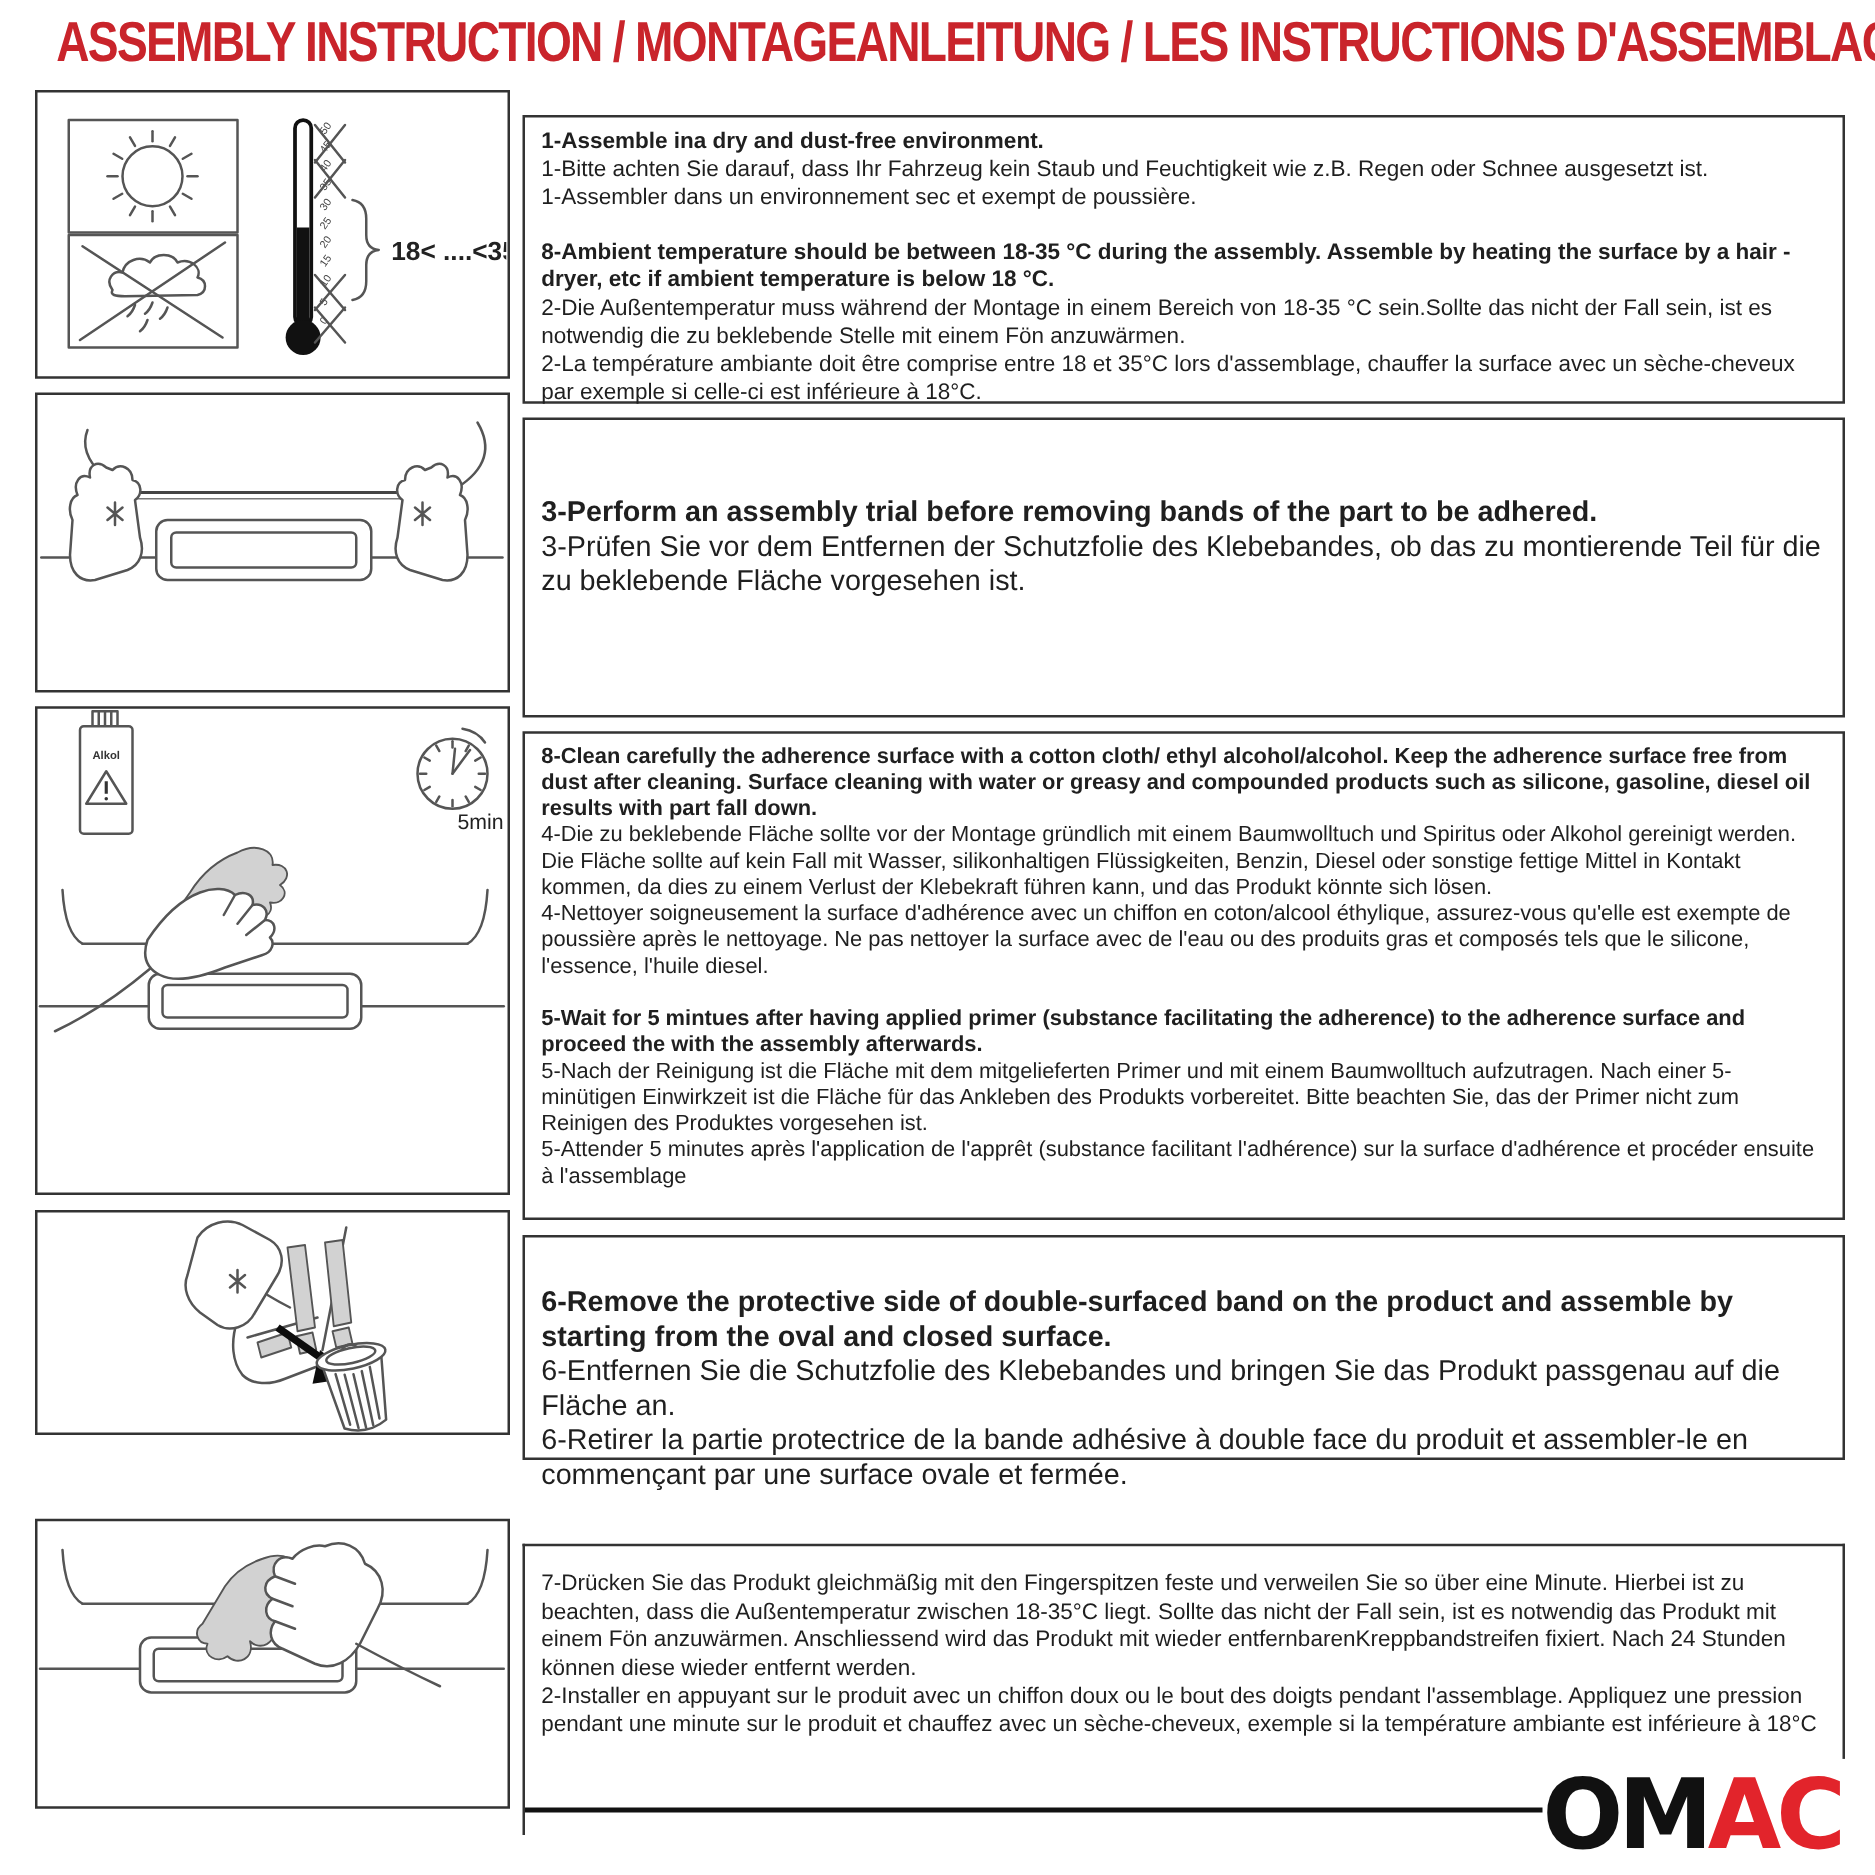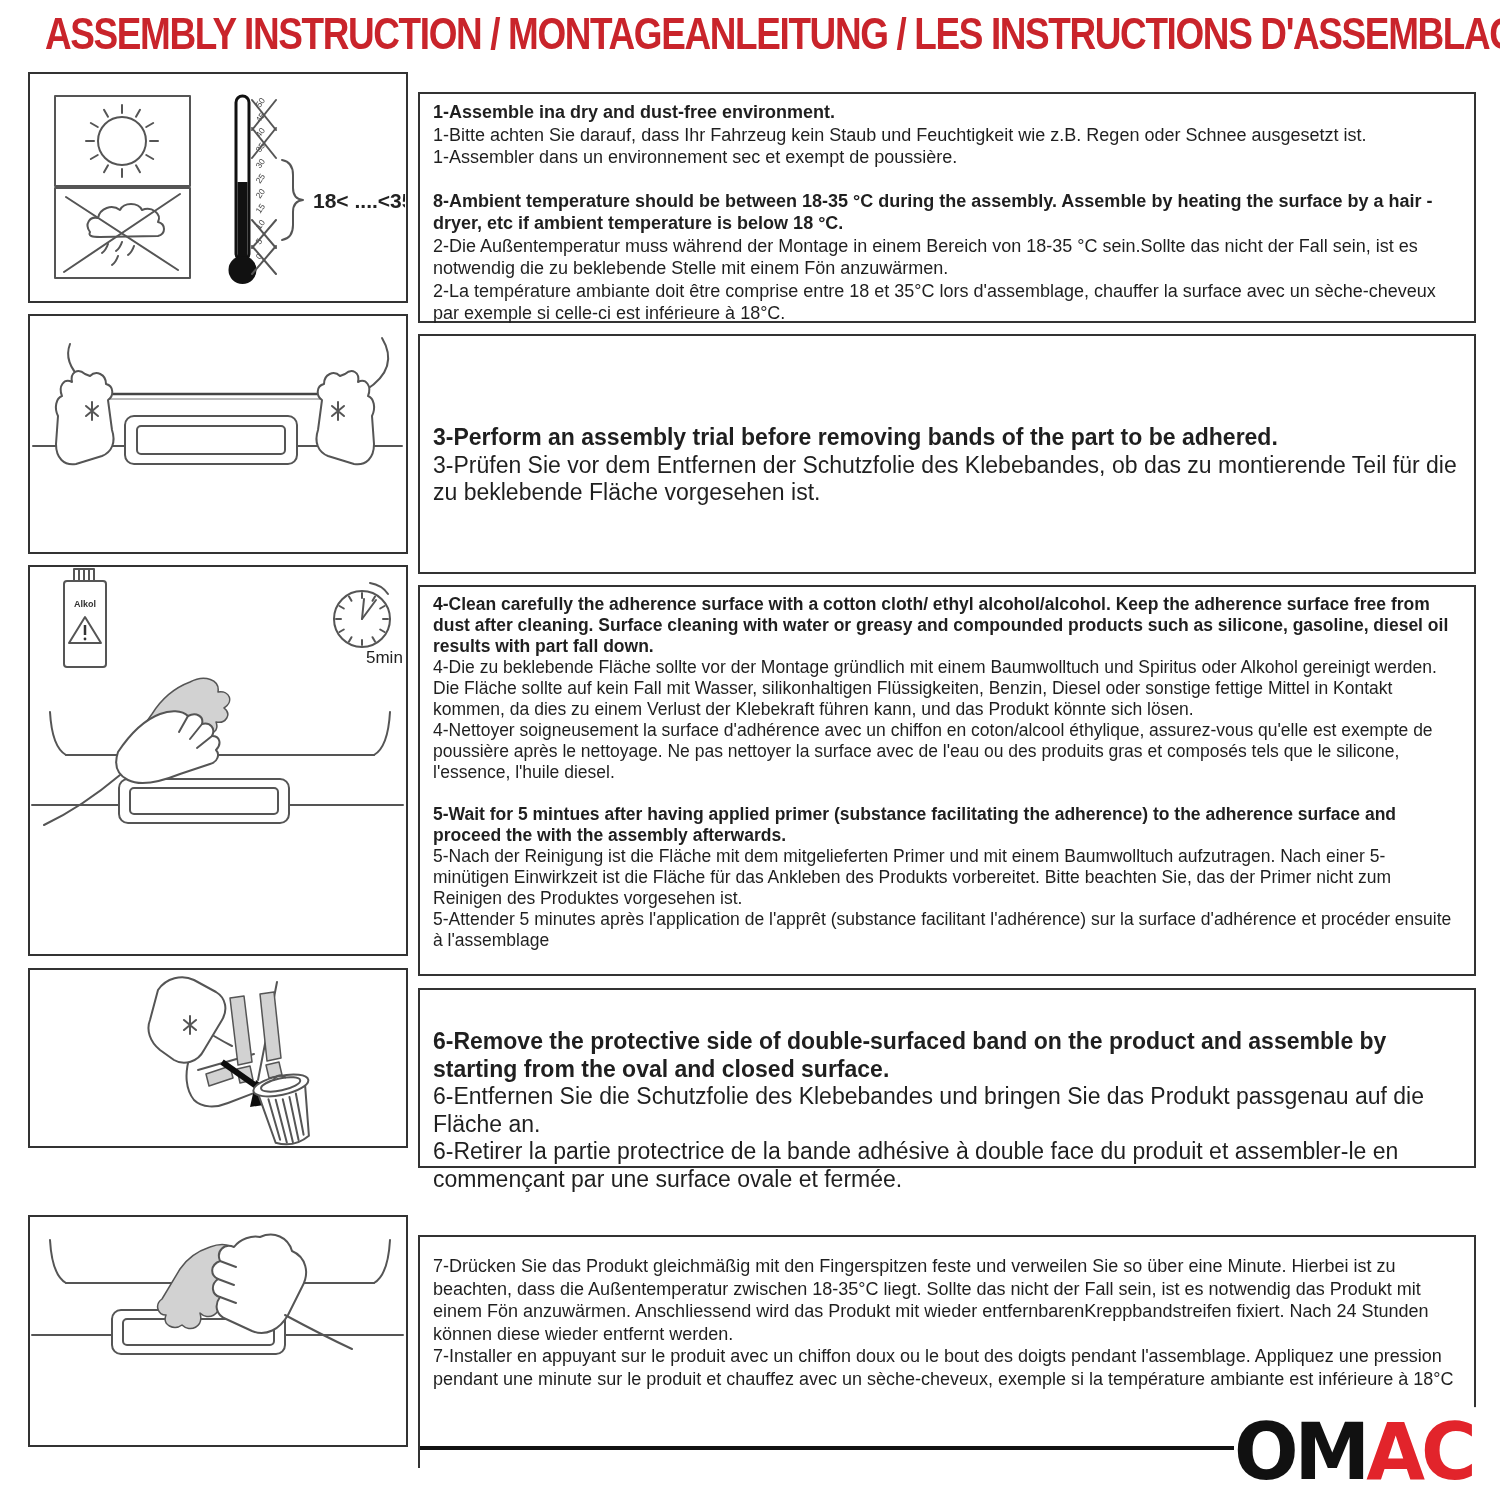--- a/index.html
+++ b/index.html
@@ -14,21 +14,21 @@
   .r2{top:314px;height:240px;}
   .r3{top:565px;height:391px;}
   .r4{top:968px;height:180px;}
   .r5l{top:1215px;height:232px;}
   .r5r{top:1215px;height:233px;border-bottom:none;}
   .tb{padding:7px 13px;margin-top:20px;}
   .tb p{margin:0;}
   .small p{font-size:18px;line-height:22.5px;}
   .dense p{font-size:17.5px;line-height:21px;}
   .big p{font-size:23px;line-height:27.5px;}
-  .pad2{padding-top:88px;}
+  .pad2{padding-top:60px;}
   .pad4{padding-top:38px;}
   .pad5{padding-top:18px;}
   .b{font-weight:700;}
   .g{margin-top:21px !important;}
   .brand-rule{position:absolute;left:420px;top:1446px;width:816px;height:4px;background:#121212;}
   .logo{position:absolute;left:1234px;top:1408px;width:244px;height:88px;background:#fff;
         display:flex;align-items:center;justify-content:flex-start;
         font-family:"DejaVu Sans",sans-serif;font-weight:800;font-size:76px;letter-spacing:-4px;
         transform:scale(1,1.02);line-height:1;}
   .logo .om{color:#111111;}
@@ -195,21 +195,21 @@
       <g>
         <path class="gray" d="M160 115 C175 107 190 113 188 125 C200 123 204 135 194 141 C202 147 196 157 186 155 C190 165 178 171 170 165 C176 179 164 187 156 179 C160 193 146 199 138 191 C142 203 130 211 122 203 C114 211 102 205 106 195 C98 197 92 189 98 181 L122 147 C132 131 144 121 160 115 Z"></path>
         <path class="skw" d="M88 185 C100 167 114 153 130 147 C140 143 152 143 158 149 C166 145 174 149 172 157 C180 155 186 161 182 169 C190 169 192 177 186 183 C190 187 188 195 180 197 L150 207 C130 215 110 219 98 213 C86 207 84 197 88 185 Z"></path>
         <path class="sk" stroke-width="1.3" d="M158 149 L149 165 M172 157 L160 172 M182 169 L167 181"></path>
         <path class="sk" stroke-width="1.5" d="M14 258 Q52 240 90 208"></path>
       </g>
     </svg>
   </div>
 
   <div class="box rbox r3 tb dense">
-    <p class="b">4-Clean carefully the adherence surface with a cotton cloth/ ethyl alcohol/alcohol. Keep the adherence surface free from dust after cleaning. Surface cleaning with water or greasy and compounded products such as silicone, gasoline, diesel oil results with part fall down.</p>
+    <p class="b">8-Clean carefully the adherence surface with a cotton cloth/ ethyl alcohol/alcohol. Keep the adherence surface free from dust after cleaning. Surface cleaning with water or greasy and compounded products such as silicone, gasoline, diesel oil results with part fall down.</p>
     <p>4-Die zu beklebende Fläche sollte vor der Montage gründlich mit einem Baumwolltuch und Spiritus oder Alkohol gereinigt werden. Die Fläche sollte auf kein Fall mit Wasser, silikonhaltigen Flüssigkeiten, Benzin, Diesel oder sonstige fettige Mittel in Kontakt kommen, da dies zu einem Verlust der Klebekraft führen kann, und das Produkt könnte sich lösen.</p>
     <p>4-Nettoyer soigneusement la surface d'adhérence avec un chiffon en coton/alcool éthylique, assurez-vous qu'elle est exempte de poussière après le nettoyage. Ne pas nettoyer la surface avec de l'eau ou des produits gras et composés tels que le silicone, l'essence, l'huile diesel.</p>
     <p class="b g">5-Wait for 5 mintues after having applied primer (substance facilitating the adherence) to the adherence surface and proceed the with the assembly afterwards.</p>
     <p>5-Nach der Reinigung ist die Fläche mit dem mitgelieferten Primer und mit einem Baumwolltuch aufzutragen. Nach einer 5-minütigen Einwirkzeit ist die Fläche für das Ankleben des Produkts vorbereitet. Bitte beachten Sie, das der Primer nicht zum Reinigen des Produktes vorgesehen ist.</p>
     <p>5-Attender 5 minutes après l'application de l'apprêt (substance facilitant l'adhérence) sur la surface d'adhérence et procéder ensuite à l'assemblage</p>
   </div>
 
   <div class="box lbox r4">
     <svg viewBox="0 0 375 222" width="375" height="222">
       <g>
@@ -270,21 +270,21 @@
         <path class="gray" d="M180 30 C196 24 210 30 206 42 C218 40 224 52 214 58 C222 66 214 76 204 72 C210 84 196 92 188 84 C192 98 178 104 170 96 C174 110 160 116 152 108 C144 114 132 108 136 98 C128 98 124 88 132 82 L150 52 C158 40 168 34 180 30 Z"></path>
         <path class="skw" d="M230 20 C244 14 258 20 262 34 C276 40 280 56 272 70 L258 98 C250 112 236 120 222 114 L196 102 C186 98 184 88 190 80 C182 78 180 68 188 62 C180 58 180 48 190 44 C186 34 194 26 204 30 C210 22 222 18 230 20 Z"></path>
         <path class="sk" stroke-width="1.3" d="M190 80 L206 86 M188 62 L204 68 M190 44 L206 50"></path>
         <path class="sk" stroke-width="1.5" d="M255 98 Q292 118 322 132"></path>
       </g>
     </svg>
   </div>
 
   <div class="box rbox r5r tb small pad5">
     <p>7-Drücken Sie das Produkt gleichmäßig mit den Fingerspitzen feste und verweilen Sie so über eine Minute. Hierbei ist zu beachten, dass die Außentemperatur zwischen 18-35°C liegt. Sollte das nicht der Fall sein, ist es notwendig das Produkt mit einem Fön anzuwärmen. Anschliessend wird das Produkt mit wieder entfernbarenKreppbandstreifen fixiert. Nach 24 Stunden können diese wieder entfernt werden.</p>
-    <p>7-Installer en appuyant sur le produit avec un chiffon doux ou le bout des doigts pendant l'assemblage. Appliquez une pression pendant une minute sur le produit et chauffez avec un sèche-cheveux, exemple si la température ambiante est inférieure à 18°C</p>
+    <p>2-Installer en appuyant sur le produit avec un chiffon doux ou le bout des doigts pendant l'assemblage. Appliquez une pression pendant une minute sur le produit et chauffez avec un sèche-cheveux, exemple si la température ambiante est inférieure à 18°C</p>
   </div>
 
   <div class="brand-rule"></div>
 
   <div class="logo">
     <span class="om">OM</span>
       <span class="ac">AC</span>
   </div>
 
 </div>

